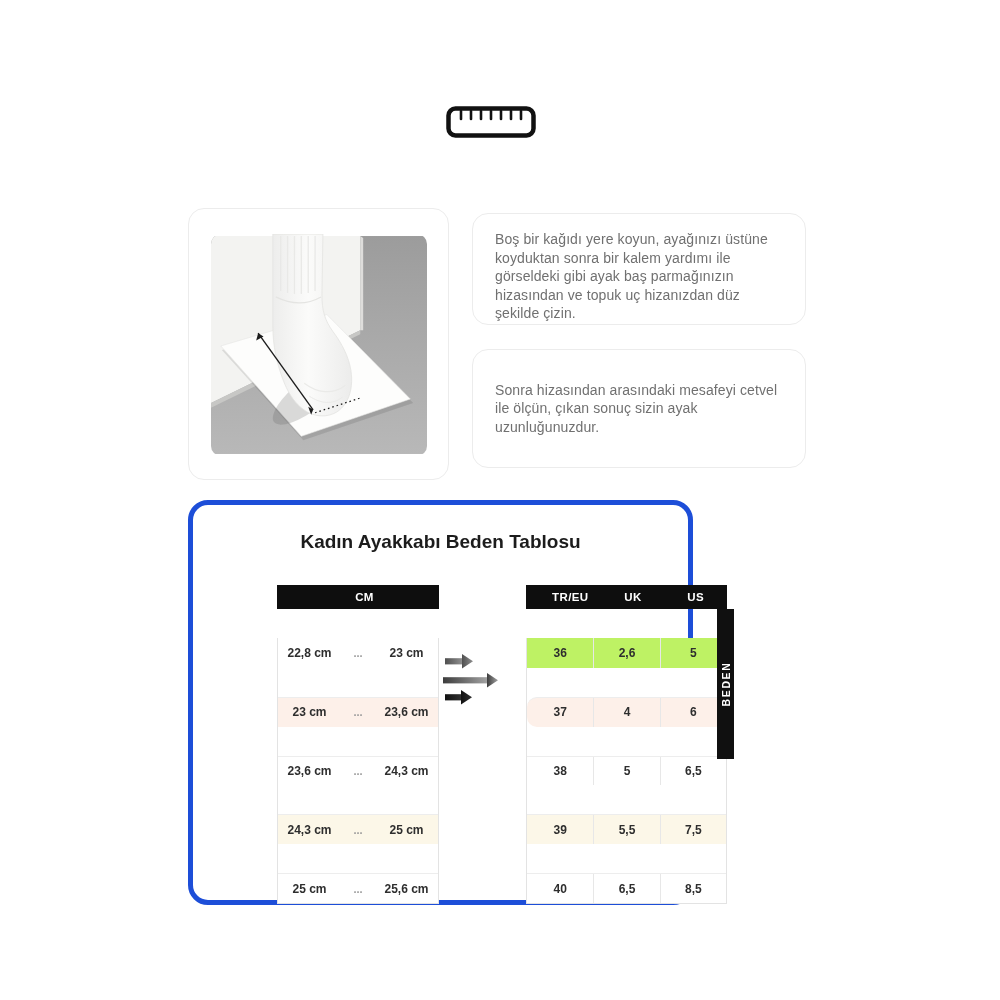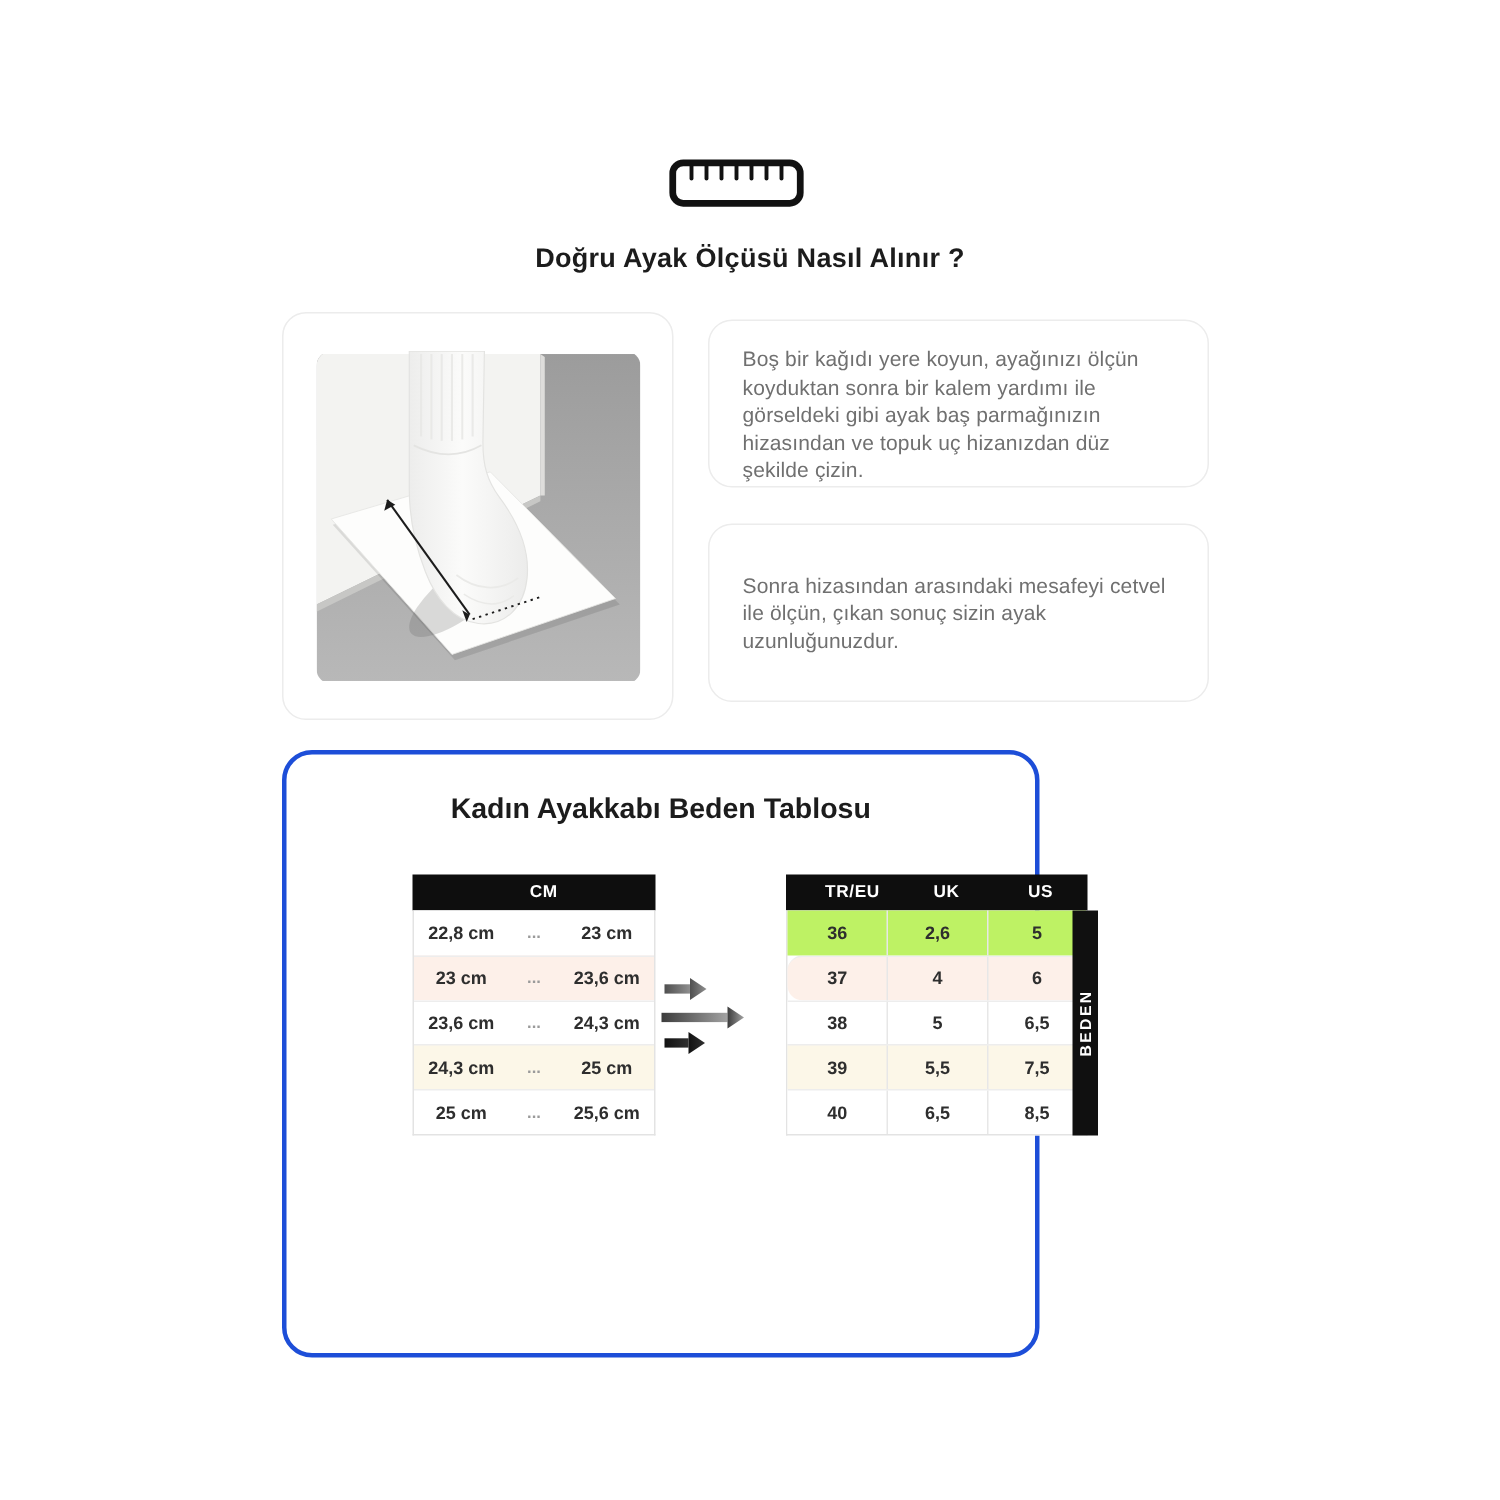--- a/index.html
+++ b/index.html
@@ -23,28 +23,28 @@
   .inst-card { position:absolute; left:472px; width:334px; background:#fff;
                border:1px solid #ececec; border-radius:16px; }
   .inst-1 { top:213px; height:112px; }
   .inst-2 { top:349px; height:119px; display:flex; align-items:center; }
   .inst-text { font-size:14px; line-height:18.6px; color:#707070; letter-spacing:.1px; }
   .inst-1 .inst-text { margin:16px 22px 0 22px; }
   .inst-2 .inst-text { margin:0 22px; }
 
   
   .chart-card { position:absolute; left:188px; top:500px; width:505px; height:405px;
-                background:#fff; border:3px solid #1d4ed8; border-radius:20px; }
+                background:#fff; border:5px solid #1d4ed8; border-radius:20px; }
   .chart-title { position:absolute; left:0; top:26px; width:100%; text-align:center;
                  font-size:19px; font-weight:700; color:#1c1c1c; }
 
   .t-header { height:24px; background:#0e0e0e; color:#fff; display:grid; align-items:center;
               font-size:11.5px; font-weight:700; letter-spacing:.4px;padding-left:13px; }
   .t-body   { border:1px solid #e3e3e3; border-top:none; background:#fff; }
-  .trow { height:29.8px; display:grid; align-items:center; text-align:center; }
+  .trow { height:29.8px; display:grid; align-items:center; text-align:center;margin-top:29px; }
   .t-body .trow:not(:first-child) { border-top:1px solid #ededed; }
   .tcell { font-size:12px; font-weight:600; color:#2e2e2e; }
   .tcell.sep { font-size:11px; font-weight:700; color:#9a9a9a; }
 
   .cm-table { position:absolute; left:84px; top:80px; width:162px; }
   .cm-table .t-header { grid-template-columns:1fr; text-align:center; }
   .cm-row { grid-template-columns:1fr 34px 1fr; }
 
   .size-table { position:absolute; left:333px; top:80px; width:201px; }
   .size-table .t-header { grid-template-columns:1fr 1fr 1fr; text-align:center; }
@@ -75,21 +75,20 @@
         <line x1="25" y1="5" x2="25" y2="13"></line>
         <line x1="35" y1="5" x2="35" y2="13"></line>
         <line x1="45" y1="5" x2="45" y2="13"></line>
         <line x1="55" y1="5" x2="55" y2="13"></line>
         <line x1="65" y1="5" x2="65" y2="13"></line>
         <line x1="75" y1="5" x2="75" y2="13"></line>
       </g>
     </svg>
   </div>
 
-  <div class="page-title">Doğru Ayak Ölçüsü Nasıl Alınır ?</div>
 
   <div class="photo-card">
     <div class="photo">
       <svg viewBox="0 0 220 222" xmlns="http://www.w3.org/2000/svg">
         <defs>
           <linearGradient id="floorG" x1="0" y1="0" x2="0" y2="1">
             <stop offset="0" stop-color="#9c9c9c"></stop>
             <stop offset="1" stop-color="#b8b8b8"></stop>
           </linearGradient>
           <linearGradient id="sockG" x1="0" y1="0" x2="1" y2="0">
@@ -127,21 +126,21 @@
           <line x1="48" y1="99" x2="104" y2="177" stroke="#1c1c1c" stroke-width="1.4"></line>
           <polygon points="48,99 45,106 53,103" fill="#1c1c1c" transform="rotate(-8 48 99)"></polygon>
           <polygon points="104,177 99,174 102,182" fill="#1c1c1c"></polygon>
           <line x1="106" y1="180" x2="152" y2="165" stroke="#1c1c1c" stroke-width="1.3" stroke-dasharray="1.6,3"></line>
         </g>
       </svg>
     </div>
   </div>
 
   <div class="inst-card inst-1">
-    <p class="inst-text">Boş bir kağıdı yere koyun, ayağınızı ölçün koyduktan sonra bir kalem yardımı ile görseldeki gibi ayak baş parmağınızın hizasından ve topuk uç hizanızdan düz şekilde çizin.</p>
+    <p class="inst-text">Boş bir kağıdı yere koyun, ayağınızı üstüne koyduktan sonra bir kalem yardımı ile görseldeki gibi ayak baş parmağınızın hizasından ve topuk uç hizanızdan düz şekilde çizin.</p>
   </div>
 
   <div class="inst-card inst-2">
     <p class="inst-text">Sonra hizasından arasındaki mesafeyi cetvel ile ölçün, çıkan sonuç sizin ayak uzunluğunuzdur.</p>
   </div>
 
   <div class="chart-card">
     <div class="chart-title">Kadın Ayakkabı Beden Tablosu</div>
 
     <div class="cm-table">

